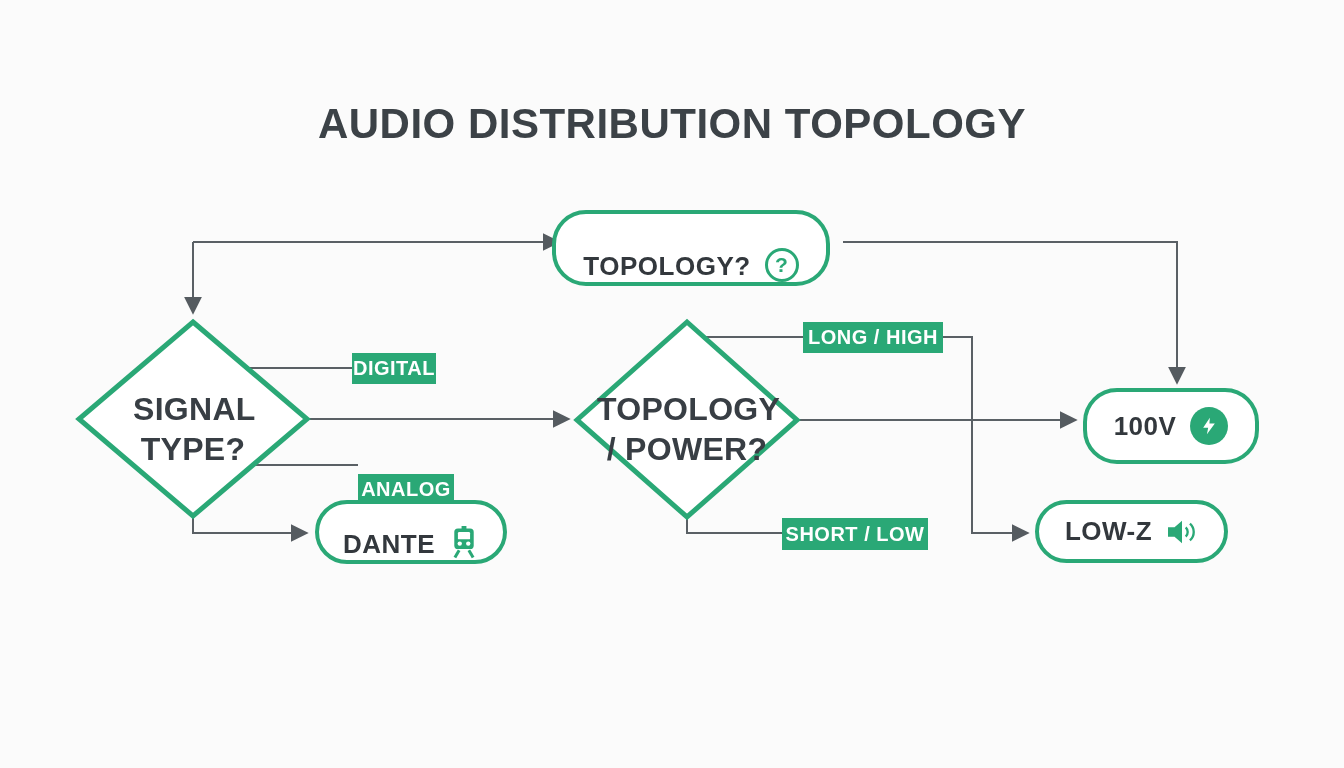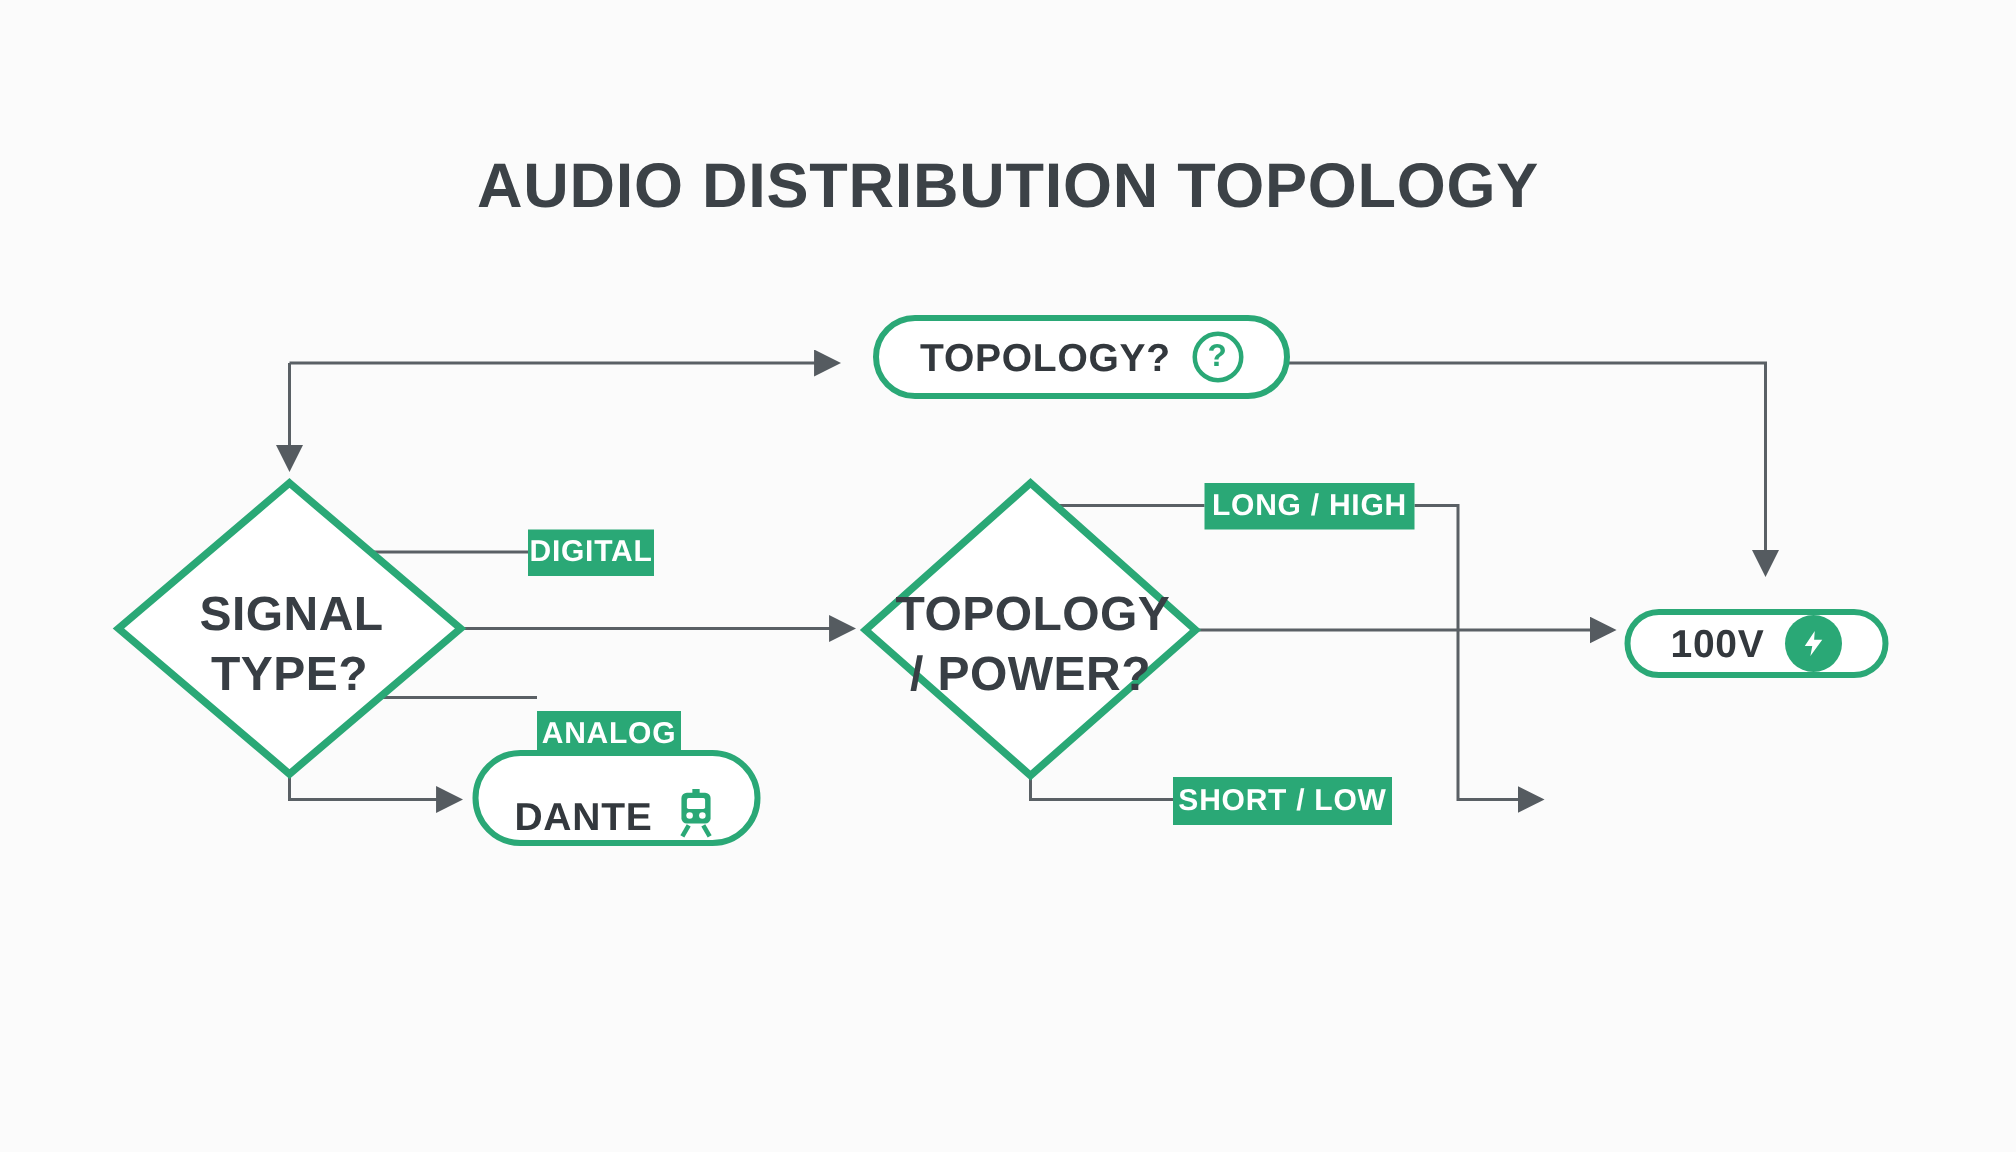--- a/index.html
+++ b/index.html
@@ -22,23 +22,23 @@
     letter-spacing:0.5px;color:#3c4247;
   }
   svg.wires{position:absolute;left:0;top:0;}
   .diamond{fill:#ffffff;stroke:var(--accent-green,#2aa876);stroke-width:5;stroke-linejoin:miter;}
   .pill{
     position:absolute;background:#ffffff;box-sizing:border-box;
     border:4px solid var(--accent-green,#2aa876);border-radius:34px;
     display:flex;align-items:center;justify-content:center;gap:14px;
     font-weight:bold;font-size:26px;color:#33383d;letter-spacing:0.5px;
   }
-  .pill.topology{left:582px;top:210px;width:278px;height:56px;}
+  .pill.topology{left:552px;top:210px;width:278px;height:76px;align-items:flex-end;}
   .pill.dante{left:315px;top:500px;width:192px;height:64px;align-items:flex-end;}
-  .pill.v100{left:1083px;top:406px;width:176px;height:46px;align-items:center;}
+  .pill.v100{left:1083px;top:388px;width:176px;height:76px;align-items:center;}
   .pill.lowz{left:1035px;top:500px;width:193px;height:63px;}
   .badge{
     position:absolute;background:var(--accent-green,#2aa876);
     color:var(--badge-text,#fff);font-weight:bold;font-size:20px;
     display:flex;align-items:center;justify-content:center;
     box-sizing:border-box;white-space:nowrap;letter-spacing:0.5px;
   }
   .badge.digital{left:352px;top:353px;width:84px;height:31px;}
   .badge.analog{left:358px;top:450px;width:96px;height:31px;margin-top:24px;}
   .badge.longhigh{left:803px;top:322px;width:140px;height:31px;}
@@ -124,14 +124,24 @@
 
   <div class="pill v100">
     <span>100V</span>
     <span class="bolt-circle">
       <svg width="20" height="20" viewBox="0 0 24 24">
         <path d="M13 2 L5 14 H11 L9.5 22 L19 9 H12.5 Z" fill="#ffffff"></path>
       </svg>
     </span>
   </div>
 
+  <div class="pill lowz">
+    <span>LOW-Z</span>
+    <span class="icon-green">
+      <svg width="32" height="28" viewBox="0 0 34 30">
+        <polygon points="2,10 9,10 17,3 17,27 9,20 2,20" fill="currentColor"></polygon>
+        <path d="M21 10 a7 7 0 0 1 0 10" stroke="currentColor" stroke-width="2.5" fill="none"></path>
+        <path d="M25.5 6 a12 12 0 0 1 0 18" stroke="currentColor" stroke-width="2.5" fill="none"></path>
+      </svg>
+    </span>
+  </div>
 
 </div>
 
 </body></html>

